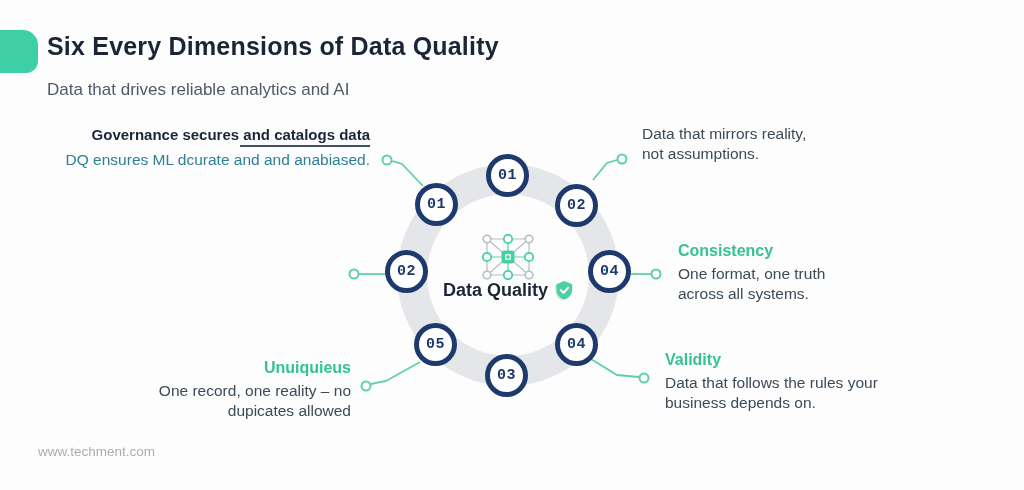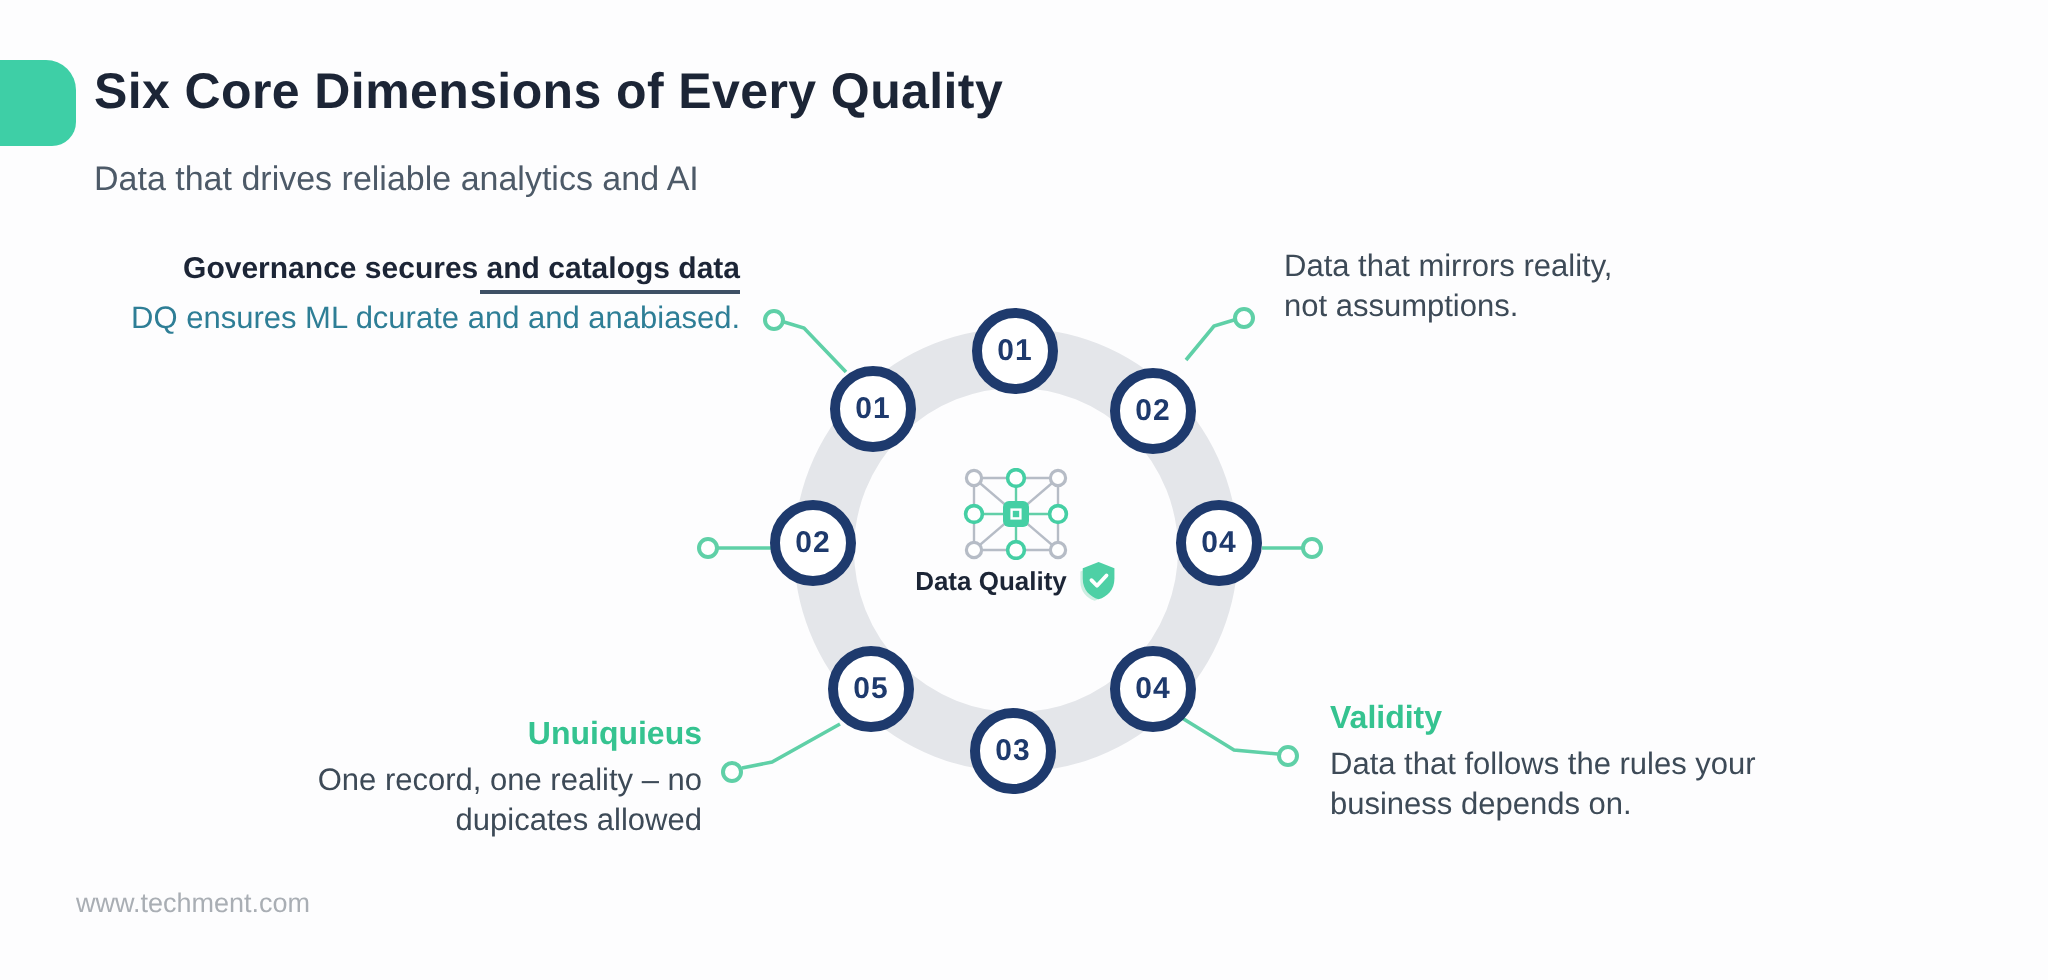--- a/index.html
+++ b/index.html
@@ -15,29 +15,29 @@
   
   .header{position:absolute;left:47px;top:32px;}
   .title{font-size:25px;font-weight:bold;color:#1c2536;letter-spacing:.2px;}
   .subtitle{font-size:17px;color:#4d5a68;margin-top:19px;}
   
   .ring{position:absolute;left:397px;top:164px;width:222px;height:222px;
     border:30px solid #e4e6ea;border-radius:50%;box-sizing:border-box;background:transparent;}
   
   .badge{position:absolute;width:33px;height:33px;border:5px solid #1e3a6d;border-radius:50%;
     background:#ffffff;display:flex;align-items:center;justify-content:center;
-    font-size:15px;font-weight:bold;color:#1e3a6d;letter-spacing:.5px;z-index:3;}
+    font-size:15px;font-weight:bold;color:#1e3a6d;letter-spacing:.5px;z-index:3;font-family:Liberation Mono, monospace;}
   .b0{left:486px;top:154px;} .b1{left:555px;top:184px;} .b2{left:588px;top:250px;}
   .b3{left:555px;top:323px;} .b4{left:485px;top:354px;} .b5{left:414px;top:323px;}
   .b6{left:385px;top:250px;} .b7{left:415px;top:183px;}
   
   .center-icon{position:absolute;left:479px;top:234px;z-index:2;}
   .center-label-row{position:absolute;left:397px;top:280px;width:222px;z-index:2;
     display:flex;align-items:center;justify-content:center;gap:6px;}
-  .center-label{font-size:13px;font-weight:bold;color:#1c2536;}
+  .center-label{font-size:18px;font-weight:bold;color:#1c2536;}
   
   .connectors{position:absolute;left:0;top:0;z-index:2;pointer-events:none;}
   
   .callout{position:absolute;z-index:4;line-height:1.26;}
   .callout .c-title{font-size:16px;font-weight:bold;color:#35c390;margin-bottom:3px;}
   .callout .c-line{font-size:15.5px;color:#3d4a57;}
   .align-right{text-align:right;}
   
   .gov{position:absolute;right:654px;top:126px;text-align:right;z-index:4;}
   .gov-title{font-size:15px;font-weight:bold;color:#1c2536;white-space:nowrap;}
@@ -52,21 +52,21 @@
   .footer{position:absolute;left:38px;top:444px;font-size:13.5px;color:#a9aeb4;}
 </style>
 </head>
 <body>
 
 <div id="canvas">
 
   <div class="corner-accent"></div>
 
   <div class="header">
-    <div class="title">Six Core Dimensions of Every Quality</div>
+    <div class="title">Six Every Dimensions of Data Quality</div>
     <div class="subtitle">Data that drives reliable analytics and AI</div>
   </div>
 
   <svg class="connectors" width="1024" height="490">
     <g stroke="#5fd0a7" stroke-width="1.8" fill="none">
       <polyline points="392,161 402,164 423,186"></polyline>
       <polyline points="617,160 607,163 593,180"></polyline>
       <line x1="359" y1="274" x2="387" y2="274"></line>
       <line x1="631" y1="274" x2="651" y2="274"></line>
       <polyline points="371,384 386,381 420,362"></polyline>
@@ -152,20 +152,25 @@
     <div class="gov-underline"></div>
     <div class="gov-body">DQ ensures ML dcurate and and anabiased.</div>
   </div>
 
   <div class="callout co-accuracy">
     <div class="c-line">Data that mirrors reality,</div>
     <div class="c-line">not assumptions.</div>
   </div>
 
 
+  <div class="callout co-consistency">
+    <div class="c-title">Consistency</div>
+    <div class="c-line">One format, one truth</div>
+    <div class="c-line">across all systems.</div>
+  </div>
 
   <div class="callout co-uniqueness align-right">
     <div class="c-title">Unuiquieus</div>
     <div class="c-line">One record, one reality – no</div>
     <div class="c-line">dupicates allowed</div>
   </div>
 
   <div class="callout co-validity">
     <div class="c-title">Validity</div>
     <div class="c-line">Data that follows the rules your</div>

